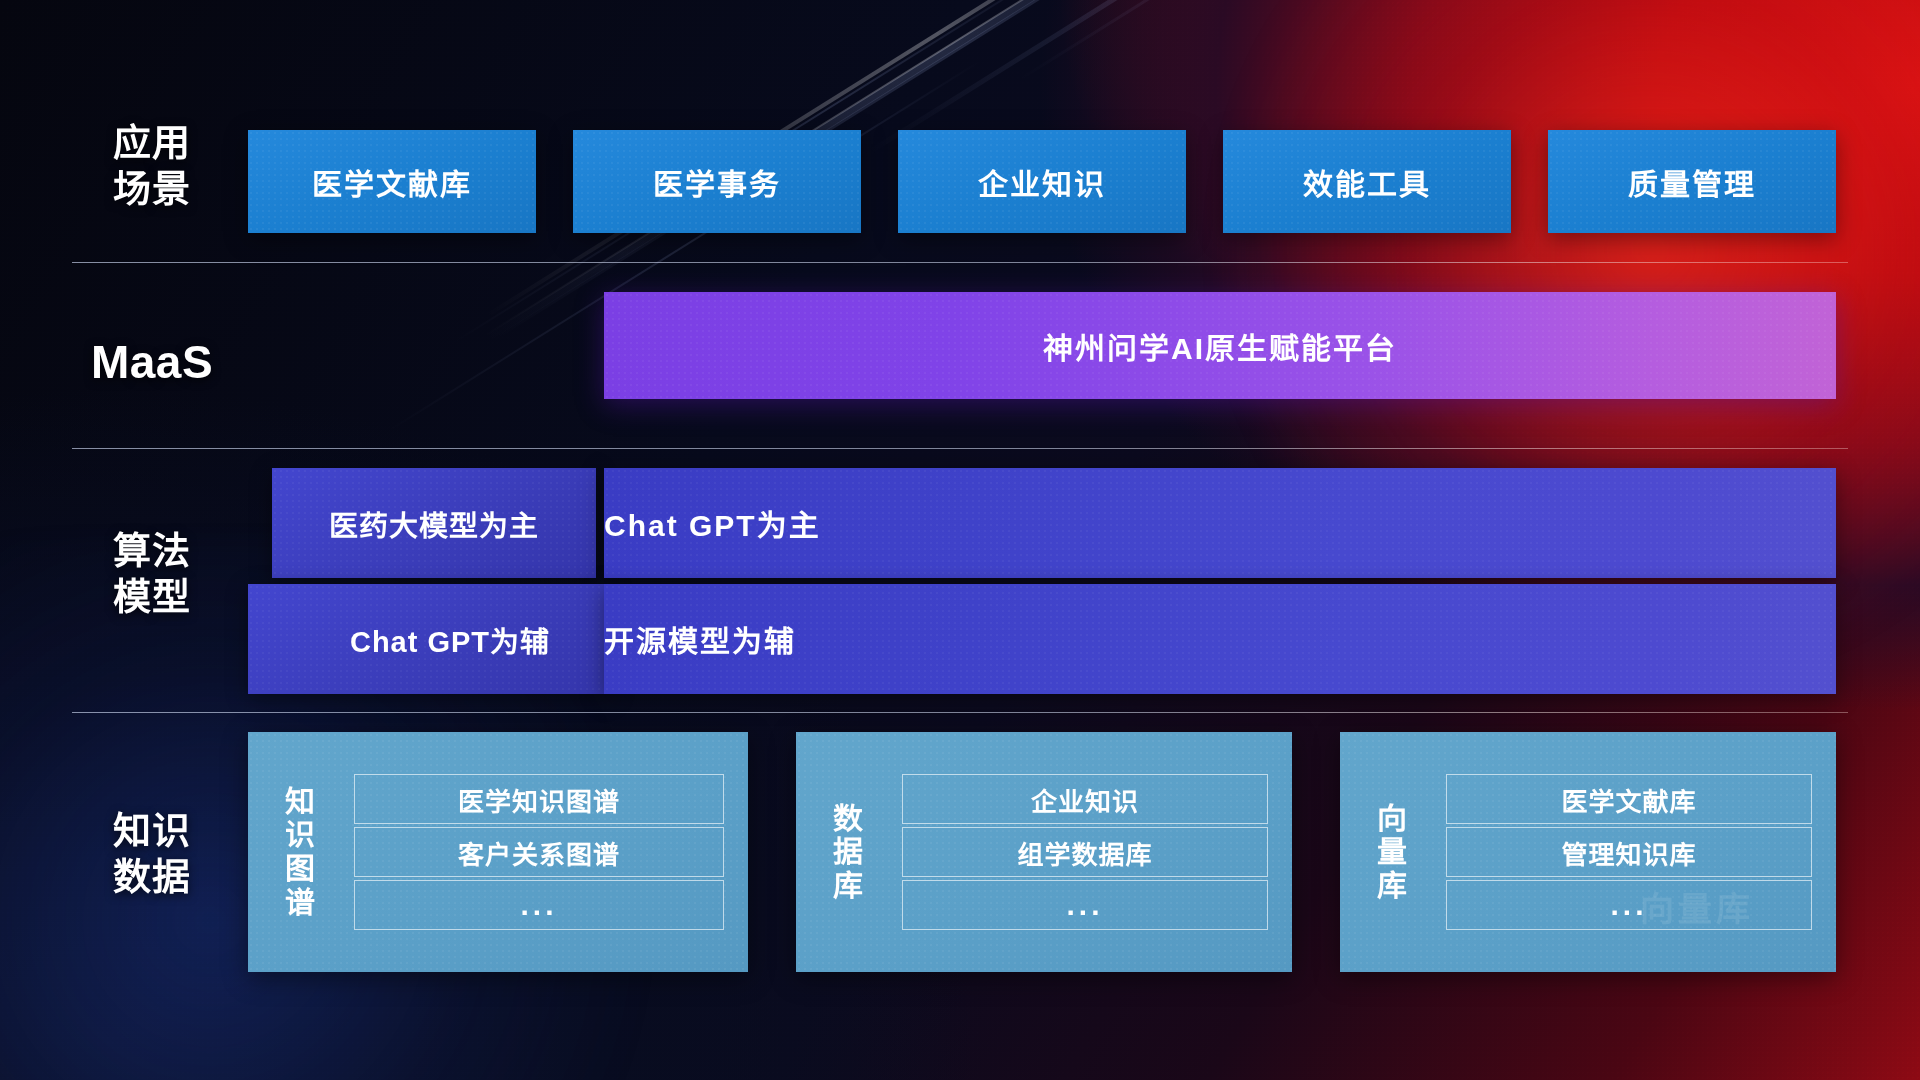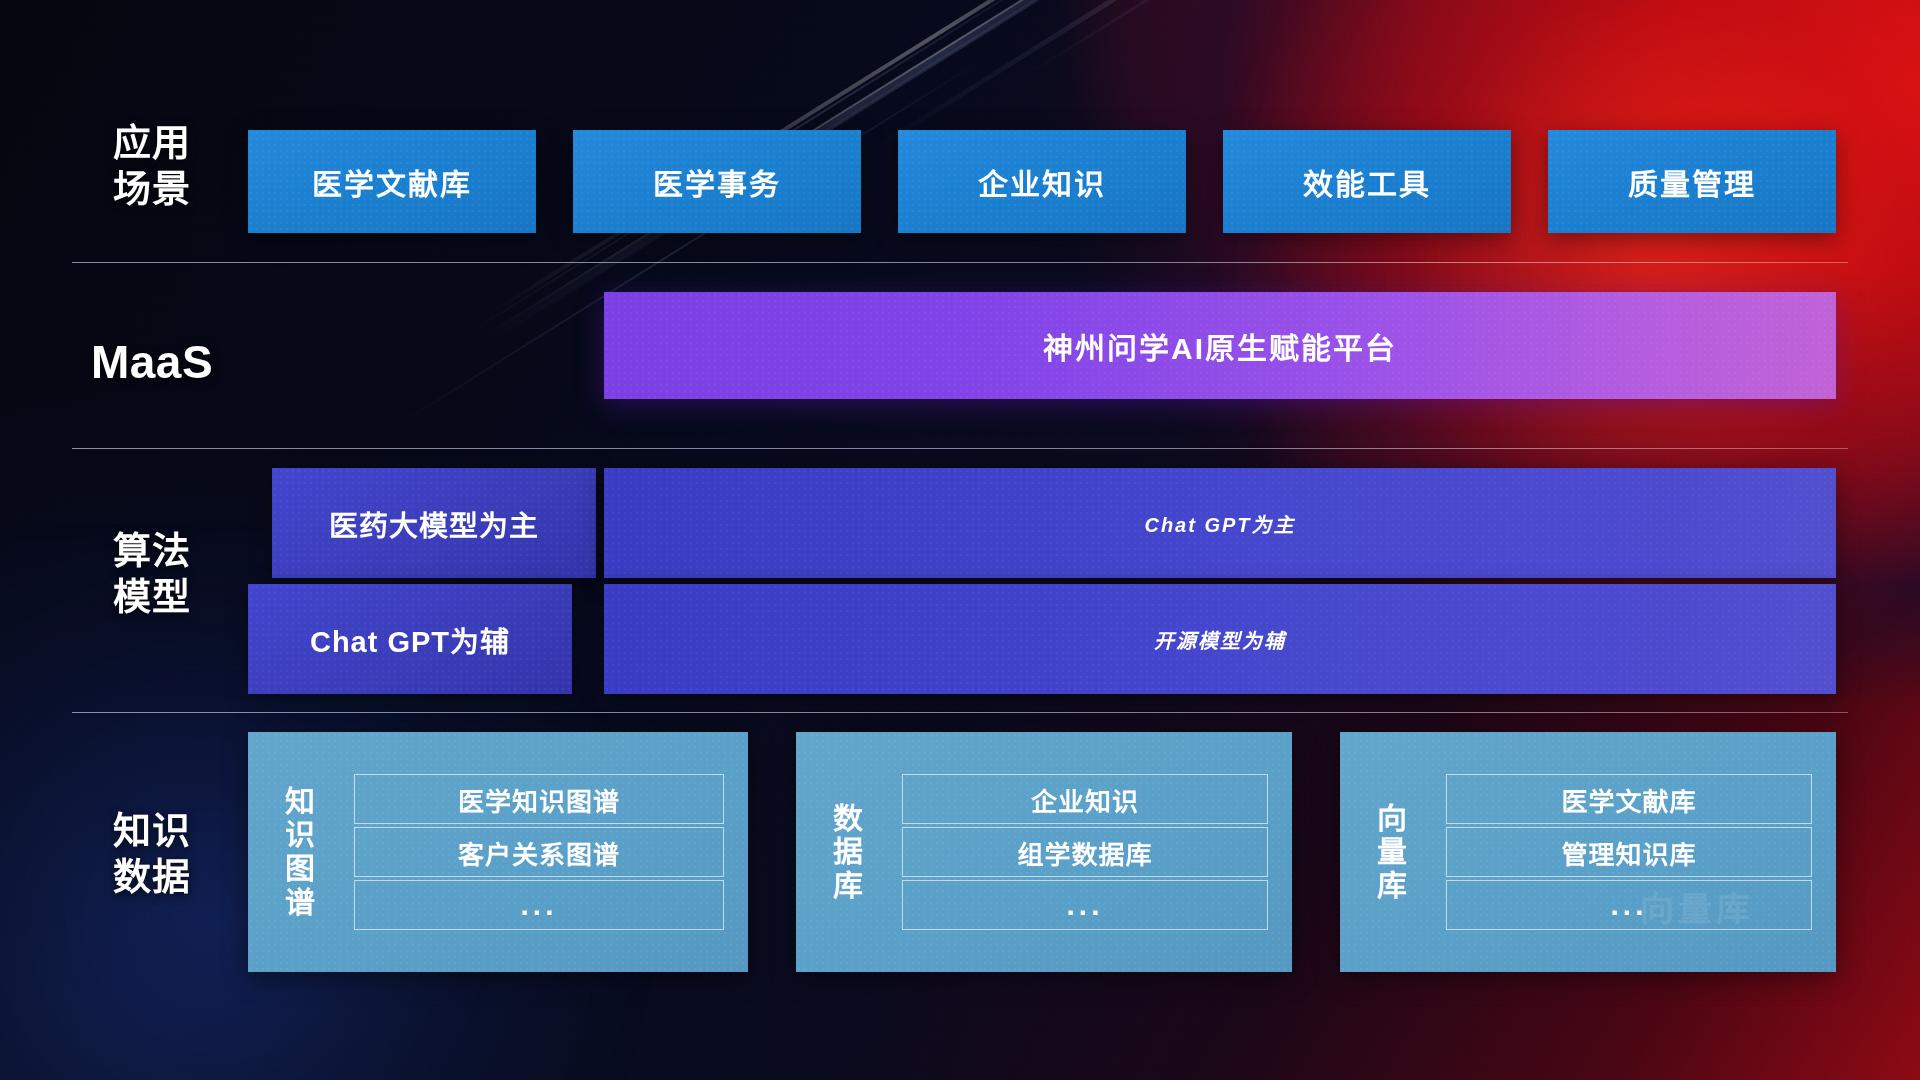--- a/index.html
+++ b/index.html
@@ -119,24 +119,23 @@
   .algo-left {
     position: absolute;
     background: linear-gradient(150deg, #4346cf 0%, #3a3cb8 60%, #3435ab 100%);
     display: flex; align-items: center; justify-content: center;
     color: #fff; font-size: 29px; font-weight: 700; letter-spacing: 1px;
     box-shadow: 0 5px 20px rgba(0,0,0,.40);
   }
   .algo-right {
     position: absolute;
     background: linear-gradient(100deg, #3a3cc4 0%, #3f42c9 30%, #4749cf 60%, #4d4ad0 85%, #5350cf 100%);
-    display: flex; align-items: center; justify-content: center;
-    color: #fff; font-size: 20px; font-weight: 700; letter-spacing: 2px;
+    display: flex; align-items: center; 
+    color: #fff; font-size: 30px; font-weight: 700; letter-spacing: 2px;
     box-shadow: 0 5px 22px rgba(0,0,0,.40);
-    font-style: italic;
   }
   .algo-left::after, .algo-right::after {
     content:""; position:absolute; inset:0;
     background-image: radial-gradient(rgba(255,255,255,0.09) 1px, transparent 1px);
     background-size: 6px 6px; opacity:.45; pointer-events:none;
   }
 
   
   .kcard {
     position: absolute;
@@ -243,21 +242,21 @@
       <div>模型</div>
     </div>
 
     <div class="algo-left" style="left:248px; top:468px; width:324px; height:110px;margin-left:24px;">
       <span>医药大模型为主</span>
     </div>
     <div class="algo-right" style="left:604px; top:468px; width:1232px; height:110px;">
       <span>Chat GPT为主</span>
     </div>
 
-    <div class="algo-left" style="left:248px; top:584px; width:324px; height:110px;">
+    <div class="algo-left" style="left:248px; top:584px; width:324px; height:110px;padding-left:40px;">
       <span>Chat GPT为辅</span>
     </div>
     <div class="algo-right" style="left:604px; top:584px; width:1232px; height:110px;">
       <span>开源模型为辅</span>
     </div>
 
     <div class="divider" style="top:712px;"></div>
 
     <div class="row-label cjk" style="top:808px;">
       <div>知识</div>

